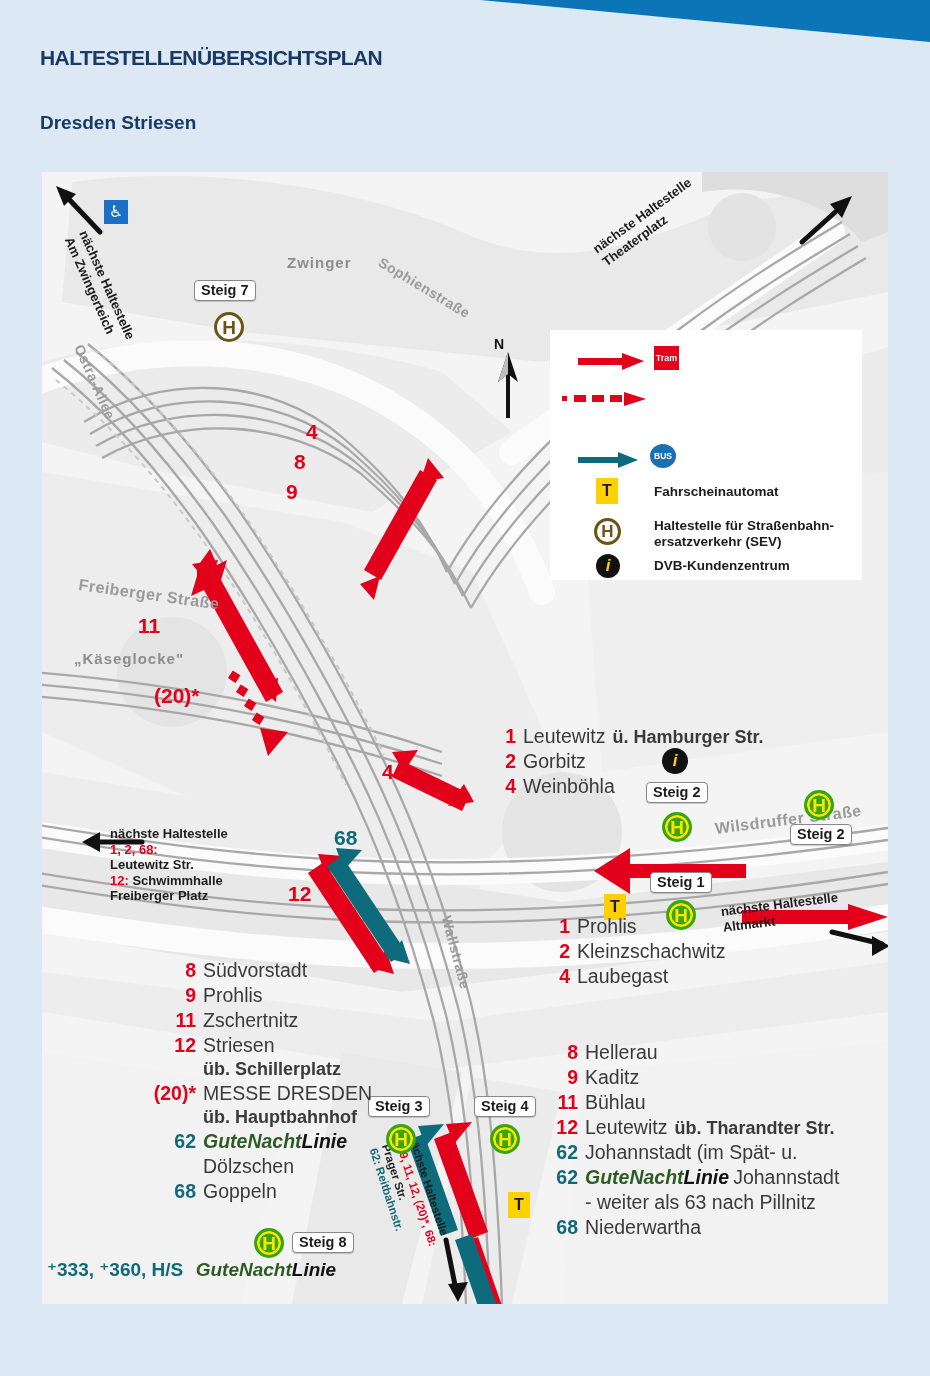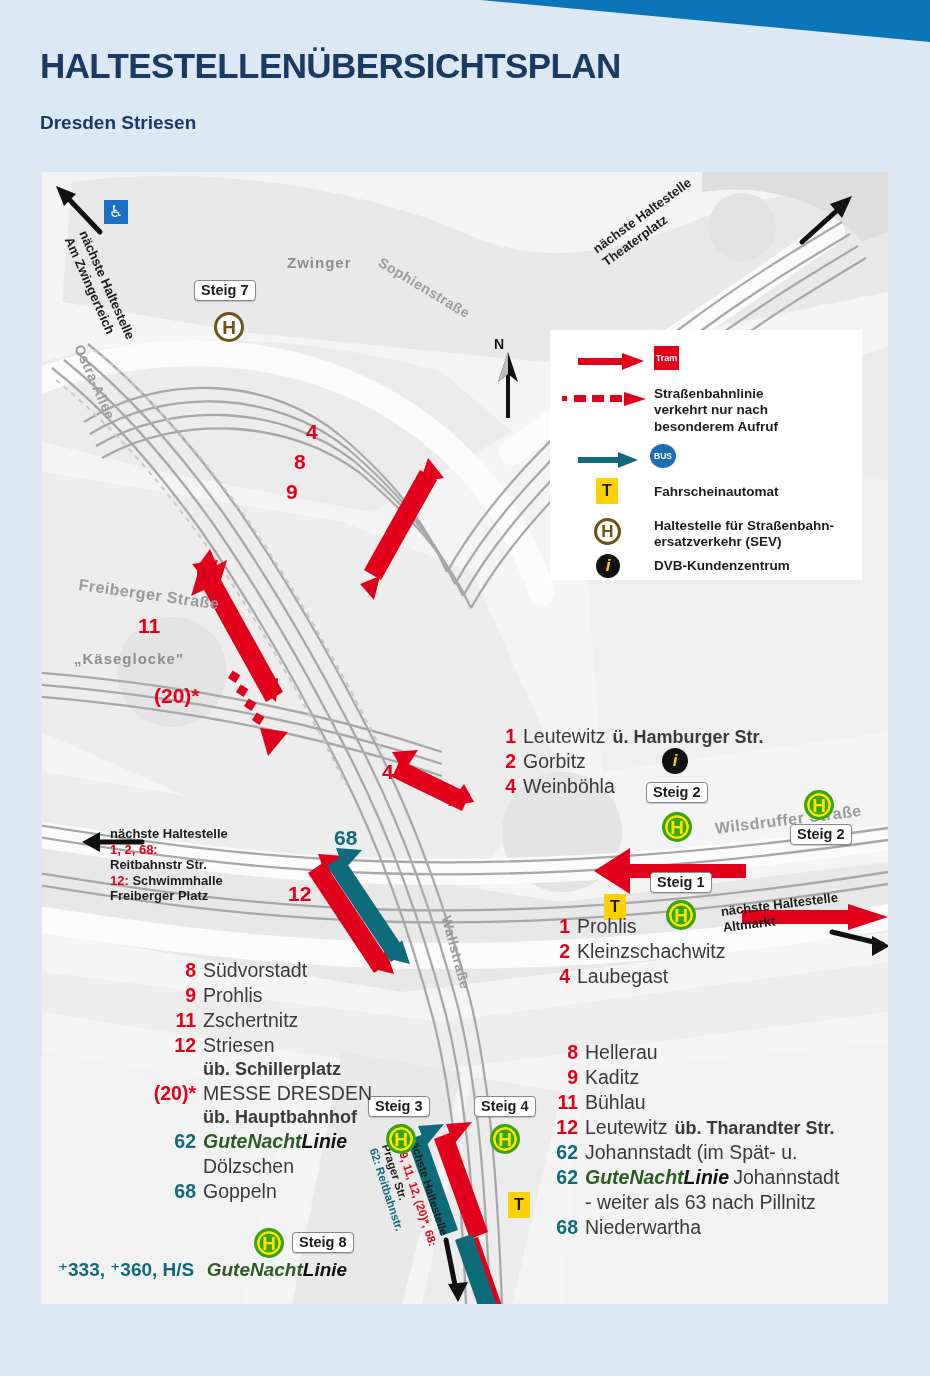--- a/index.html
+++ b/index.html
@@ -10,21 +10,21 @@
     overflow:hidden;position:relative;
   }
   
   #corner-wedge{
     position:absolute;top:0;right:0;width:450px;height:42px;
     background:#0b75b8;
     clip-path:polygon(100% 0,100% 100%,0 0);
   }
   #page-title{
     position:absolute;left:40px;top:46px;
-    font-size:35px;font-weight:bold;letter-spacing:-0.6px;
+    font-size:21px;font-weight:bold;letter-spacing:-0.6px;
     color:#1a3a63;
   }
   #page-subtitle{
     position:absolute;left:40px;top:112px;
     font-size:19px;font-weight:bold;color:#1a3a63;
   }
   
   #map-frame{
     position:absolute;left:42px;top:172px;width:846px;height:1132px;
     background:#fdfdfd;overflow:hidden;
@@ -259,21 +259,21 @@
     <div>Theaterplatz</div>
   </div>
   <div class="ml dir rot" style="left:678px;top:732px;transform:rotate(-7deg);">
     <div>nächste Haltestelle</div>
     <div>Altmarkt</div>
   </div>
 
   <div class="ml" style="left:68px;top:654px;line-height:1.24;">
     <div class="dir">nächste Haltestelle</div>
     <div class="dir"><span class="red">1, 2, 68:</span></div>
-    <div class="dir">Reitbahnstr Str.</div>
+    <div class="dir">Leutewitz Str.</div>
     <div class="dir"><span class="red">12:</span>
       <span>Schwimmhalle</span></div>
     <div class="dir">Freiberger Platz</div>
   </div>
 
   <div class="ml rot" style="left:376px;top:962px;transform:rotate(72deg);line-height:1.2;">
     <div class="dir" style="font-size:11.5px;">nächste Haltestelle</div>
     <div class="dir red" style="font-size:11.5px;">8, 9, 11, 12, (20)*, 68:</div>
     <div class="dir" style="font-size:11.5px;">Prager Str.</div>
     <div class="dir teal" style="font-size:11.5px;">62: Reitbahnstr.</div>
@@ -305,25 +305,20 @@
     </svg>
     <div class="tram-badge" style="left:104px;top:16px;">Tram</div>
 
     <svg style="position:absolute;left:12px;top:62px;" width="84" height="16">
       <rect x="0" y="4" width="5" height="5" fill="#e2001a"></rect>
       <rect x="12" y="3" width="12" height="7" fill="#e2001a"></rect>
       <rect x="30" y="3" width="12" height="7" fill="#e2001a"></rect>
       <rect x="48" y="3" width="12" height="7" fill="#e2001a"></rect>
       <polygon points="62,0 62,14 84,7" fill="#e2001a"></polygon>
     </svg>
-    <div class="lg-row" style="left:104px;top:56px;">
-      <div>Straßenbahnlinie</div>
-      <div>verkehrt nur nach</div>
-      <div>besonderem Aufruf</div>
-    </div>
 
     <svg style="position:absolute;left:28px;top:122px;" width="60" height="16">
       <rect x="0" y="5" width="42" height="6" fill="#0e6b7c"></rect>
         <polygon points="40,0 40,16 60,8" fill="#0e6b7c"></polygon>
     </svg>
     <div class="bus-badge" style="left:100px;top:114px;">BUS</div>
 
     <div class="tvm" style="left:46px;top:148px;">T</div>
     <div class="lg-row" style="left:104px;top:154px;">Fahrscheinautomat</div>
 
@@ -430,21 +425,21 @@
     <div class="drow">
       <span class="dnum" style="width:50px;"></span>
       <span class="dname">Dölzschen</span>
     </div>
     <div class="drow">
       <span class="dnum" style="width:50px;color:#11697a;">68</span>
       <span class="dname">Goppeln</span>
     </div>
   </div>
 
-  <div class="dlist" style="left:16px;top:1086px;">
+  <div class="dlist" style="left:5px;top:1086px;">
     <span class="buslist">⁺333, ⁺360, H/S</span>
     <span class="gnl" style="font-size:19px;margin-left:8px;">
       <span class="g1">GuteNacht</span><span class="g2">Linie</span>
     </span>
   </div>
 
   <div class="dlist" style="left:496px;top:868px;">
     <div class="drow">
       <span class="dnum" style="width:40px;color:#e2001a;">8</span>
       <span class="dname">Hellerau</span>

